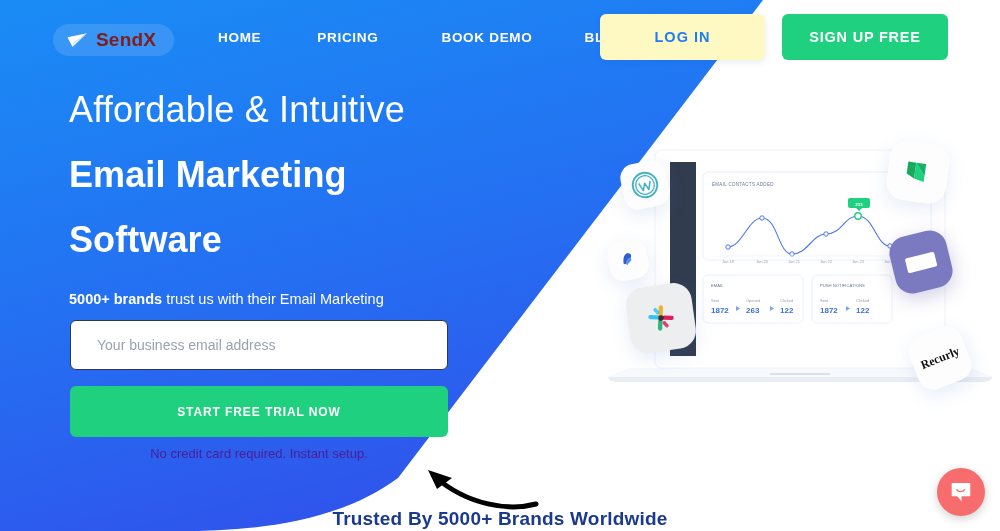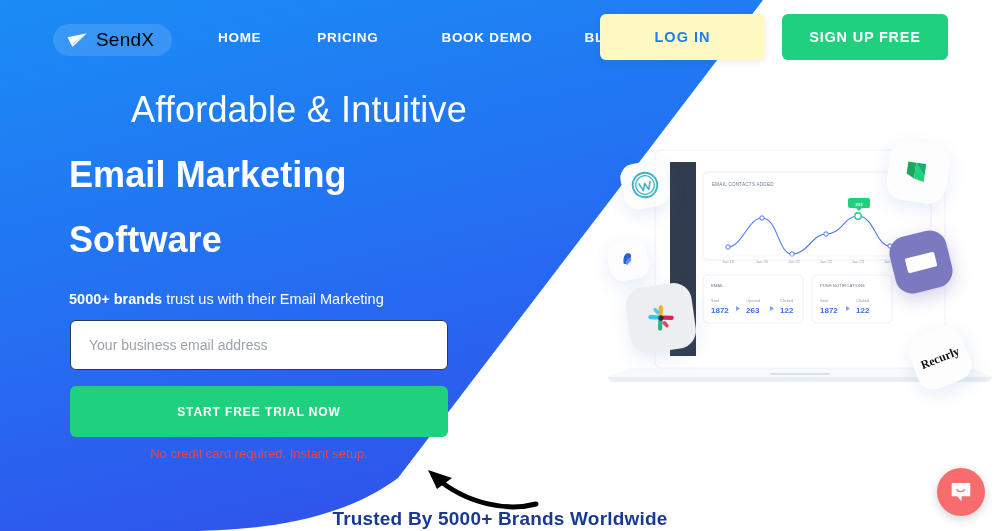--- a/index.html
+++ b/index.html
@@ -43,24 +43,24 @@
     height: 32px;
     padding: 0 18px 0 14px;
     display: flex;
     align-items: center;
     gap: 8px;
     background: rgba(255,255,255,0.13);
     border-radius: 20px;
   }
   .logo-plane { display: block; }
   .logo-text {
-    color: #000000;
+    color: #7f1d1d;
     font-size: 19px;
     letter-spacing: 0.2px;
-    font-weight: 400;
+    font-weight: 700;
   }
   .nav {
     position: absolute;
     left: 218px; top: 30px;
     display: flex;
     align-items: center;
     gap: 0;
   }
   .nav a {
     color: #ffffff;
@@ -115,21 +115,20 @@
   }
   .h-line {
     color: #ffffff;
     line-height: 1.0;
   }
   .h-line-1 {
     font-size: 36px;
     font-weight: 300;
     letter-spacing: 0.2px;
     margin-bottom: 29px;
-    text-align: center;
   }
   .h-line-2, .h-line-3 {
     font-size: 36px;
     font-weight: 700;
     letter-spacing: 0.1px;
     margin-bottom: 29px;
   }
   .subtitle {
     position: absolute;
     left: 69px; top: 291px;
@@ -141,21 +140,21 @@
   .subtitle b { font-weight: 700; }
 
   .email-input {
     position: absolute;
     left: 70px; top: 320px;
     width: 378px; height: 50px;
     box-sizing: border-box;
     background: #ffffff;
     border: 1.5px solid #2b3948;
     border-radius: 6px;
-    padding: 0 18px;
+    padding: 0 26px;
     font-family: "Liberation Sans", sans-serif;
     font-size: 14px;
     color: #2b3948;
     z-index: 30;
     outline: none;
   }
   .email-input::placeholder { color: #9aa3ad; }
 
   .btn-trial {
     position: absolute;
@@ -171,21 +170,21 @@
     font-weight: 700;
     letter-spacing: 0.9px;
     z-index: 30;
     cursor: pointer;
   }
   .note {
     position: absolute;
     left: 70px; top: 446px;
     width: 378px;
     text-align: center;
-    color: #ef4444;
+    color: #4c1d95;
     font-size: 13px;
     z-index: 30;
   }
 
   
   .trusted {
     position: absolute;
     left: 0; top: 508px;
     width: 1000px;
     text-align: center;

